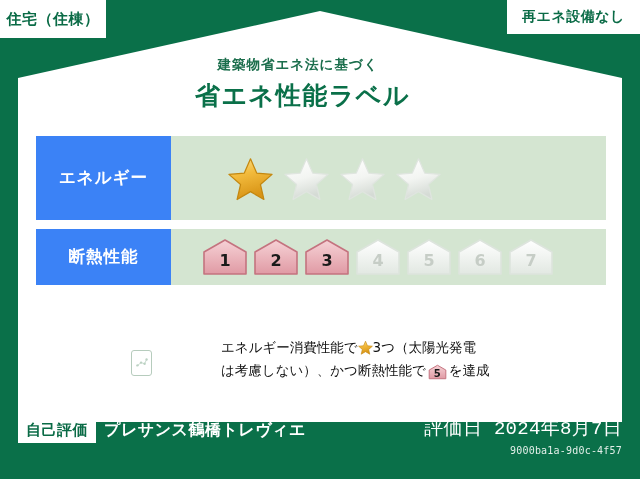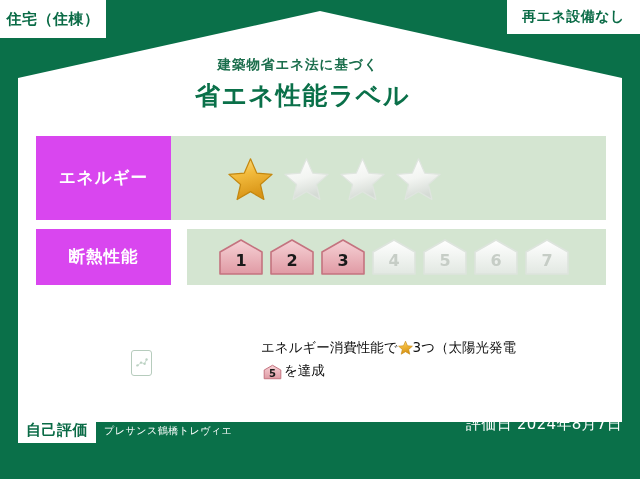--- a/index.html
+++ b/index.html
@@ -28,23 +28,23 @@
   .tag-right{right:0;top:0;width:133px;height:34px;font-size:14px;}
 
   
   .title-wrap{position:absolute;left:0;top:56px;width:596px;text-align:center;}
   .title-sub{font-size:13.5px;font-weight:bold;color:#1b6e4c;letter-spacing:1px;}
   .title-main{font-size:25px;font-weight:bold;color:#0a7049;letter-spacing:1.5px;margin-top:5px;margin-left:9px;}
 
   
   .rows{position:absolute;left:36px;top:136px;width:570px;}
   .perf-row{display:flex;align-items:stretch;height:84px;margin-bottom:9px;}
-  .perf-row.short{height:56px;gap:16px;}
+  .perf-row.short{height:56px;}
   .row-label{
-    width:135px;flex:0 0 135px;background:#d946ef;color:#fff;
+    width:135px;flex:0 0 135px;background:#3b82f6;color:#fff;
     display:flex;flex-direction:column;align-items:center;justify-content:center;
     font-size:16.5px;font-weight:bold;line-height:1.45;letter-spacing:1px;
   }
   .row-body{
     flex:1;background:#d4e5d1;display:flex;align-items:center;
   }
 
   
   .stars{display:flex;align-items:center;gap:9px;padding-left:56px;}
   .star{width:47px;height:45px;display:block;}
@@ -61,40 +61,40 @@
     padding-bottom:7px;
   }
   .hbadge.on span{color:#1a1a1a;}
   .hbadge.off span{color:#c6cdc6;}
 
   
   .zeh{position:absolute;left:36px;top:332px;width:570px;display:flex;align-items:flex-start;}
   .zeh-mark{display:flex;align-items:center;gap:7px;width:185px;flex:0 0 185px;padding-left:95px;padding-top:7px;box-sizing:border-box;}
   .zeh-icon{width:24px;height:24px;border:1.6px solid #b6ccbd;border-radius:3px;display:block;}
   .zeh-text{font-size:18px;font-weight:bold;color:#ffffff;letter-spacing:.5px;text-decoration:underline;}
-  .zeh-desc{font-size:13.5px;color:#111;line-height:1.72;padding-top:4px;margin-left:40px;}
+  .zeh-desc{font-size:13.5px;color:#111;line-height:1.72;padding-top:4px;}
   .inline-star{display:inline-block;vertical-align:-3px;width:15px;height:15px;}
   .inline-five{
     display:inline-block;vertical-align:-2px;position:relative;
     width:19px;height:16px;margin:0 2px;
   }
   .inline-five svg{position:absolute;left:0;top:0;width:19px;height:16px;}
   .inline-five b{position:relative;z-index:2;display:block;text-align:center;
     font-size:10px;line-height:19px;color:#1a1a1a;}
 
   
   .footer{position:absolute;left:0;bottom:0;width:640px;height:72px;color:#fff;}
   .f-left{position:absolute;left:18px;top:11px;display:flex;align-items:center;gap:8px;}
   .self-badge{
     background:#ffffff;color:#0a6b46;font-size:15px;font-weight:bold;
     padding:3px 8px;letter-spacing:.5px;
   }
-  .bldg-name{font-size:10px;color:#fff;letter-spacing:.5px;}
+  .bldg-name{font-size:16px;color:#fff;letter-spacing:.5px;font-weight:bold;}
   .f-right{position:absolute;right:18px;top:8px;text-align:right;}
-  .eval-date{font-size:15px;color:#fff;letter-spacing:.3px;}
+  .eval-date{font-size:19px;color:#fff;letter-spacing:.3px;font-family:Liberation Mono, monospace;}
   .eval-id{font-size:10px;color:#e3efe9;margin-top:4px;letter-spacing:.2px;
     font-family:"DejaVu Sans Mono","Liberation Mono",monospace;}
 </style>
 </head>
 <body>
 
 <div class="label-root">
 
   <div class="house-shape"></div>
 
@@ -230,29 +230,30 @@
         <circle cx="16" cy="13" r="1.5" fill="#bcd2c3"></circle>
         <circle cx="18.5" cy="7.5" r="1.5" fill="#bcd2c3"></circle>
         <path d="M6 16 L11.5 11.5 L16 13 L18.5 7.5" stroke="#bcd2c3" stroke-width="1" fill="none"></path>
       </svg>
       <span class="zeh-text">ZEH水準</span>
     </div>
     <div class="zeh-desc">
       <span>エネルギー消費性能で</span><svg class="inline-star" viewBox="0 0 50 48">
           <polygon points="25,3 31.6,18.2 48,19.6 35.6,30.4 39.3,46.4 25,38 10.7,46.4 14.4,30.4 2,19.6 18.4,18.2" fill="url(#gold)" stroke="#c4870f" stroke-width="2"></polygon>
         </svg><span>3つ（太陽光発電</span><br>
-      <span class="inline-five"><svg viewBox="0 0 48 40">
+      <span>は考慮しない）、かつ断熱性能で</span><span class="inline-five"><svg viewBox="0 0 48 40">
             <polygon points="24,3 45,15 45,37 3,37 3,15" fill="url(#pink)" stroke="#c4737f" stroke-width="2.5" stroke-linejoin="round"></polygon>
           </svg><b>5</b></span><span>を達成</span>
     </div>
   </div>
 
   <div class="footer">
     <div class="f-left">
       <span class="self-badge">自己評価</span>
       <span class="bldg-name">プレサンス鶴橋トレヴィエ</span>
     </div>
     <div class="f-right">
       <div class="eval-date">評価日 2024年8月7日</div>
+      <div class="eval-id">9000ba1a-9d0c-4f57</div>
     </div>
   </div>
 
 </div>
 
 </body></html>

